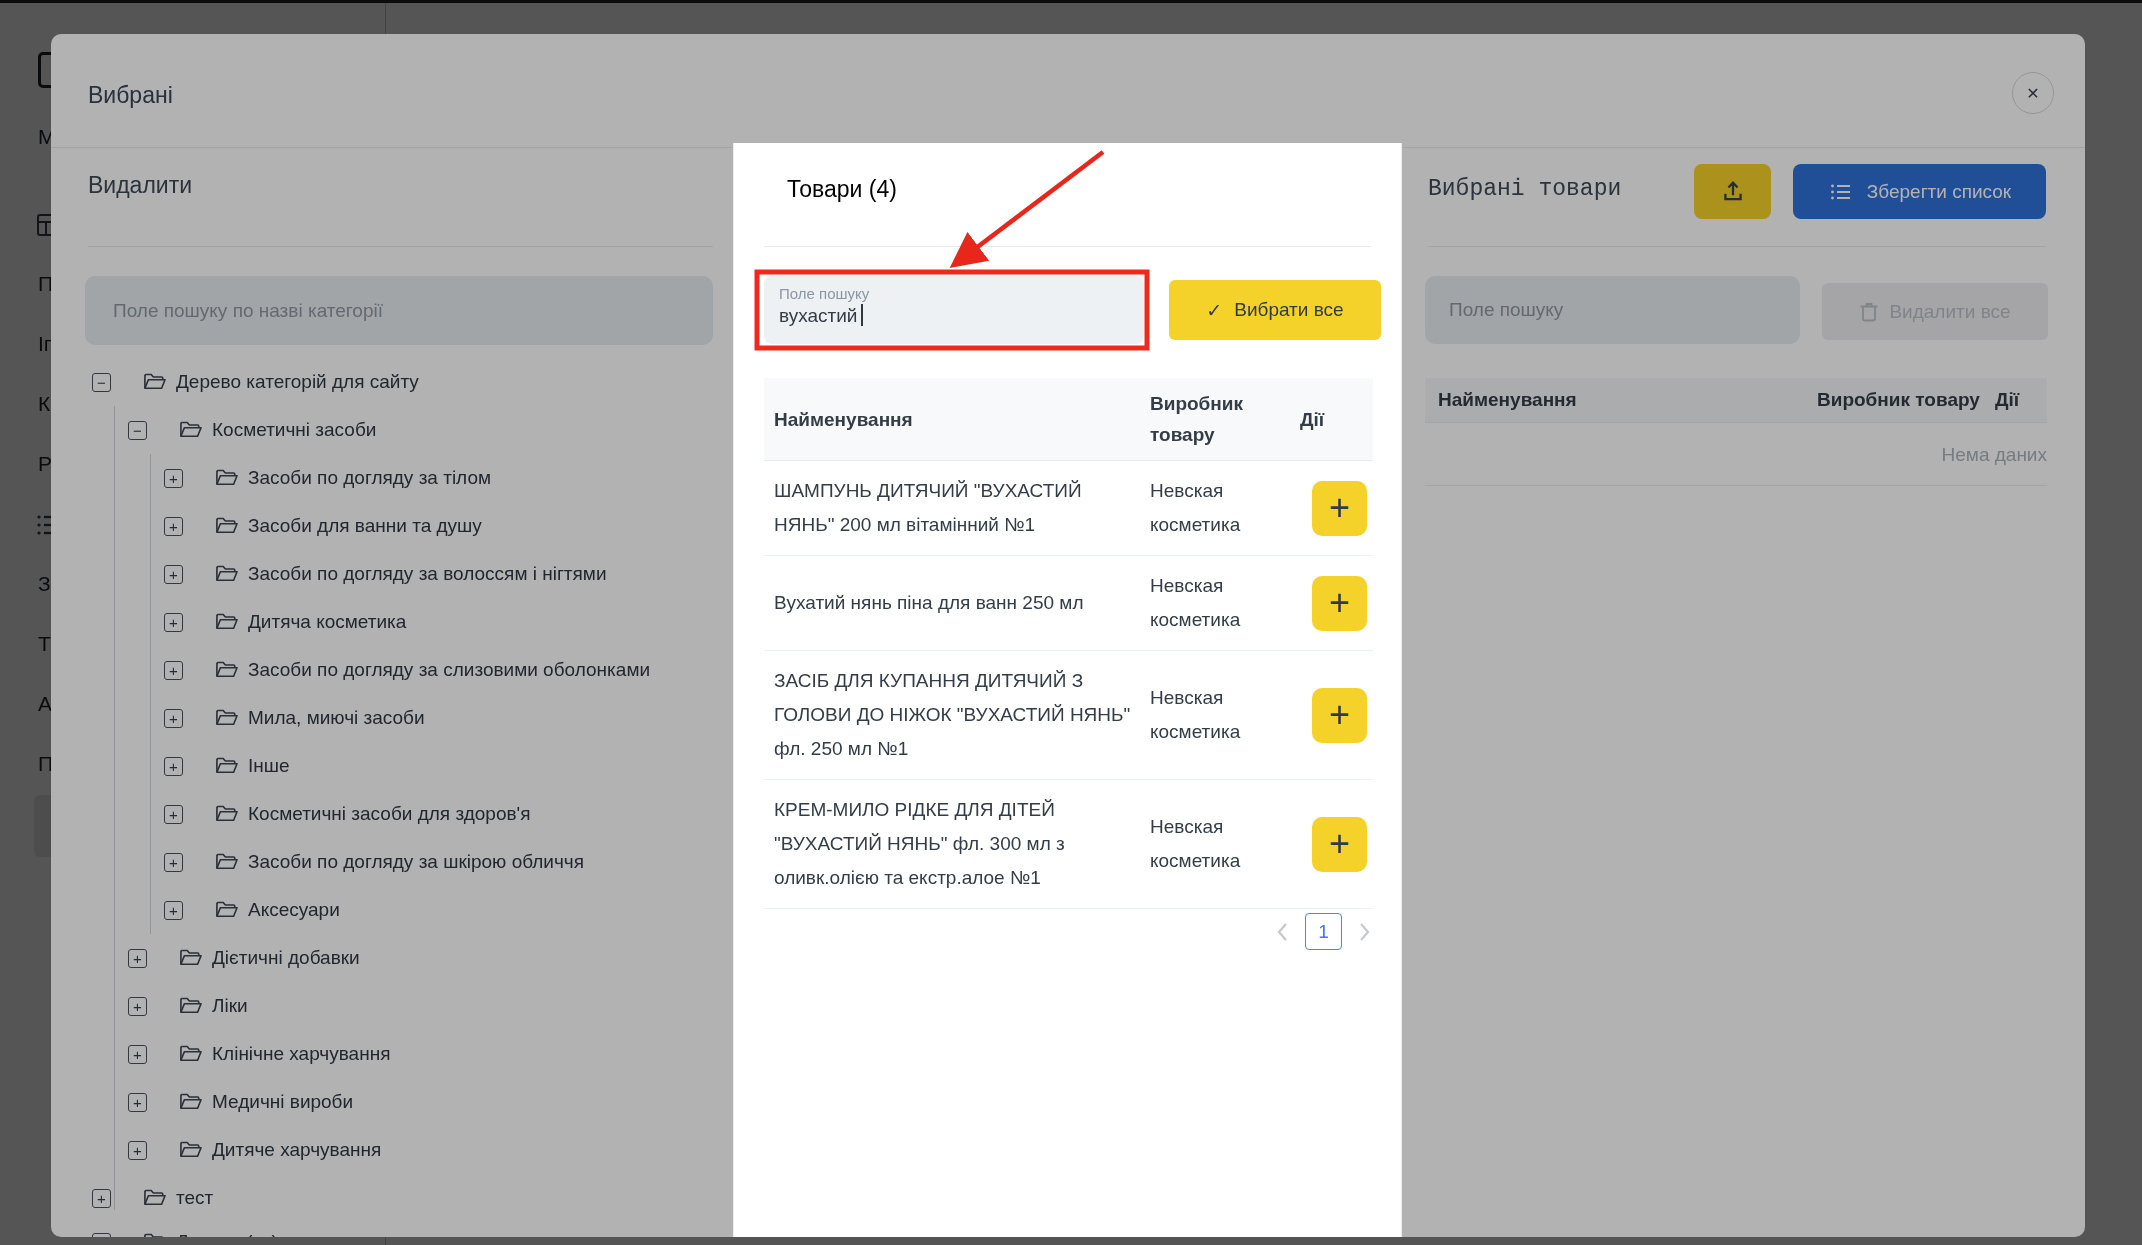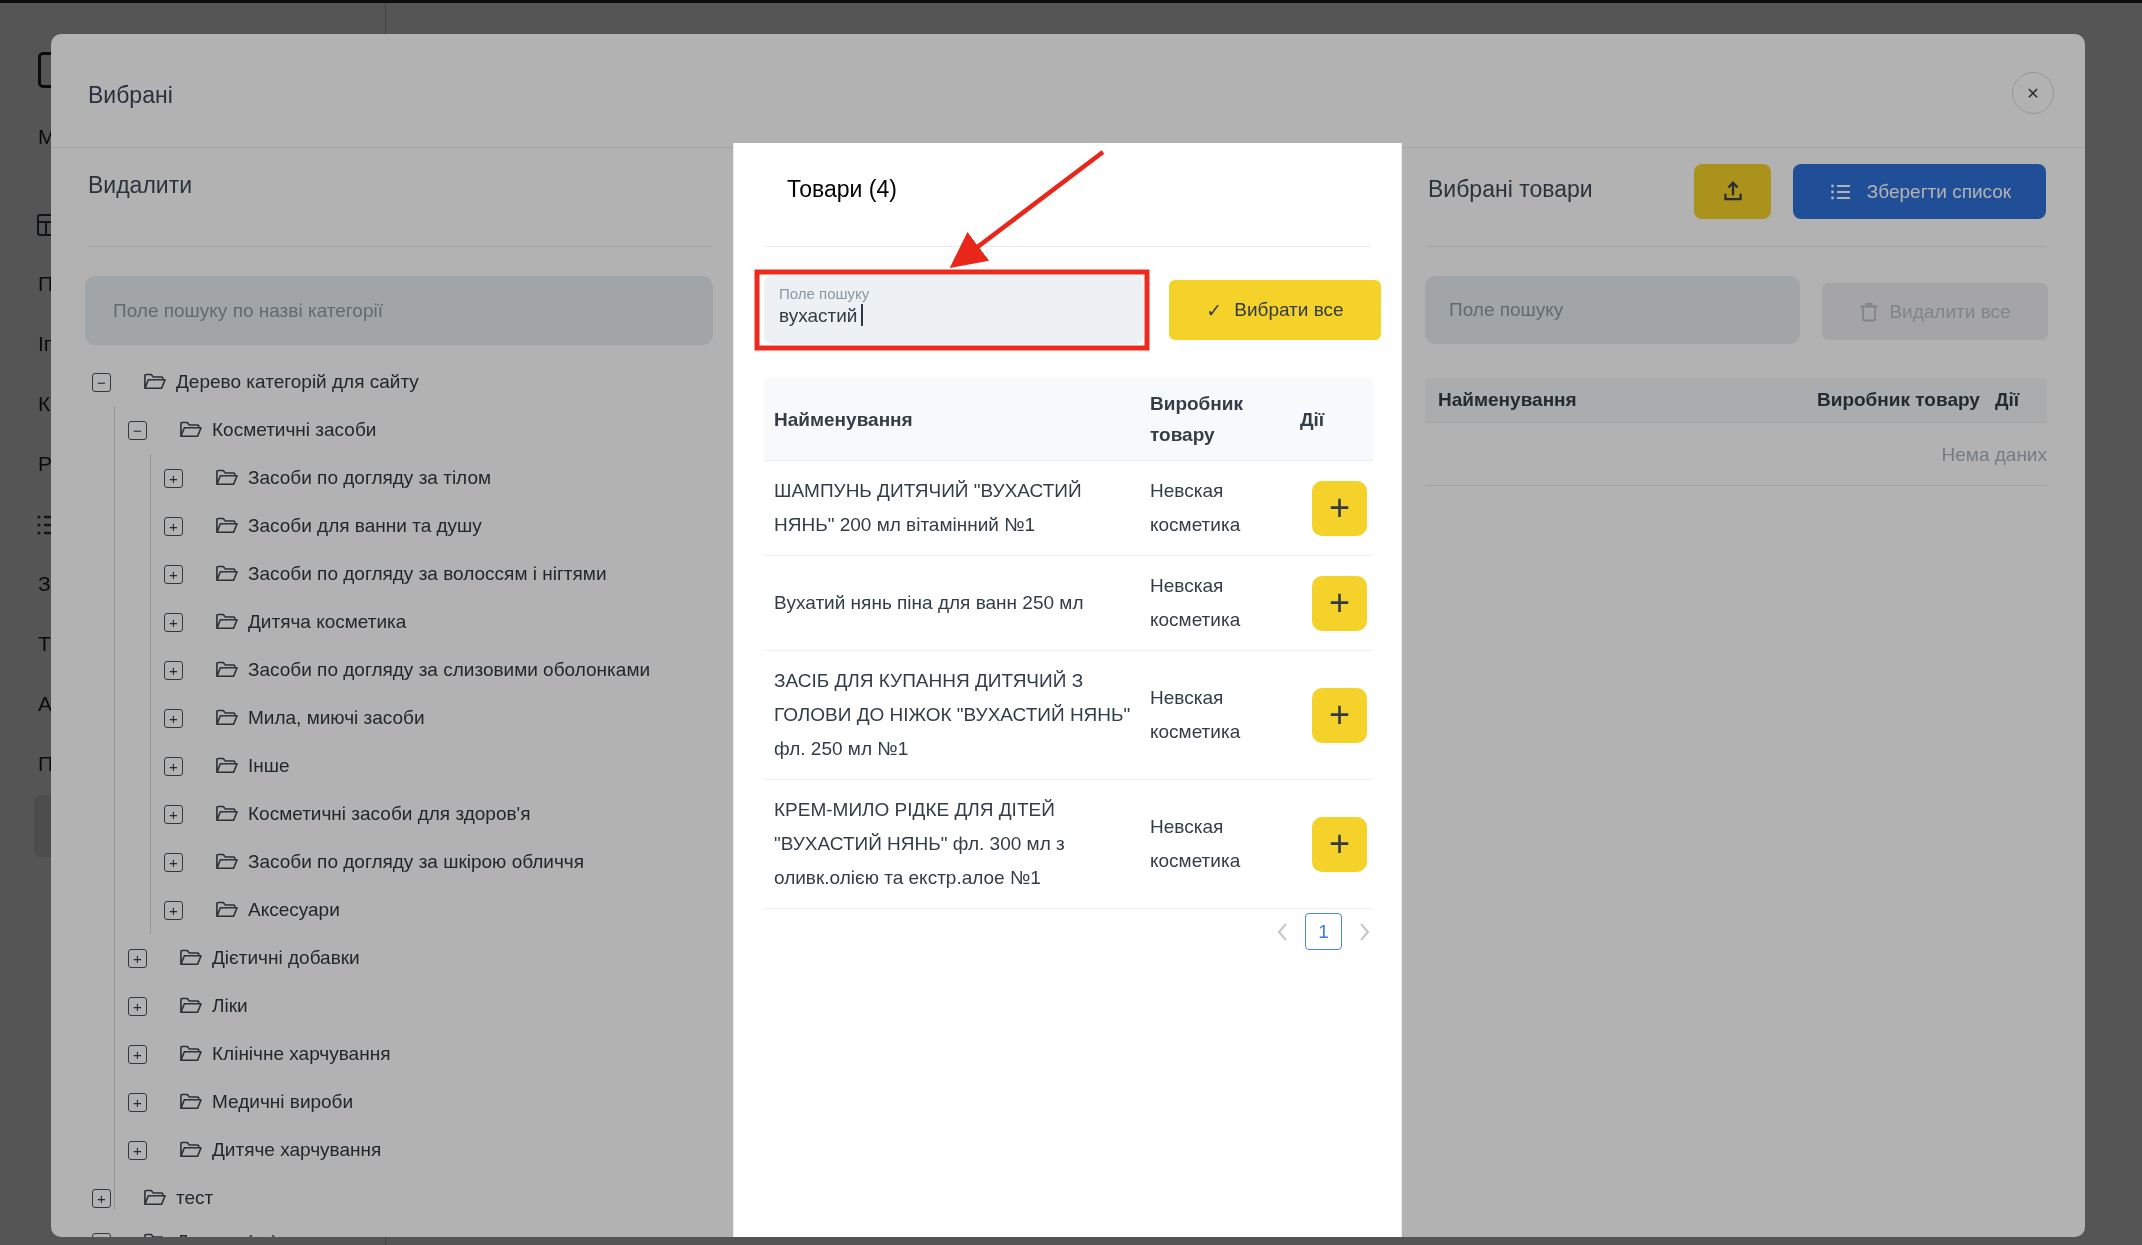--- a/index.html
+++ b/index.html
@@ -65,21 +65,21 @@
   .pname,.pmanu{font-size:19px;color:#333d47;line-height:34px;padding-right:14px;}
   .addbtn{width:55px;height:55px;border:none;border-radius:10px;background:#f4d22a;color:#333a45;
           font-size:36px;font-weight:400;line-height:1;display:flex;align-items:center;justify-content:center;
           cursor:pointer;justify-self:end;margin-right:6px;font-family:inherit;}
   .pagination{position:absolute;top:770px;right:30px;display:flex;align-items:center;gap:16px;}
   .pg-chev{display:flex;align-items:center;cursor:pointer;}
   .pg-page{width:37px;height:37px;border:1.6px solid #4a86e8;border-radius:4px;box-sizing:border-box;
            display:flex;align-items:center;justify-content:center;font-size:19px;color:#3b7ae8;background:#fff;cursor:pointer;}
   
   .panel-right{position:absolute;left:1374px;top:113px;width:622px;bottom:0;}
-  .pr-title{position:absolute;left:3px;top:29px;}
+  .pr-title{position:absolute;left:3px;top:29px;font-family:Liberation Mono, monospace;}
   .pr-upload{position:absolute;left:269px;top:17px;width:77px;height:55px;border:none;border-radius:8px;
              background:#f4d22a;display:flex;align-items:center;justify-content:center;cursor:pointer;}
   .pr-save{position:absolute;left:368px;top:17px;width:253px;height:55px;border:none;border-radius:8px;
            background:#2e72da;color:#fff;font-size:19px;display:flex;align-items:center;justify-content:center;
            gap:15px;cursor:pointer;font-family:inherit;}
   .pr-div{top:99px;left:3px;width:618px;}
   .pr-search{position:absolute;left:0;top:129px;width:375px;height:68px;background:#e8eceF;border-radius:10px;
              display:flex;align-items:center;padding-left:24px;box-sizing:border-box;font-size:19px;color:#8d99a3;}
   .pr-delete{position:absolute;left:397px;top:136px;width:226px;height:57px;border:none;border-radius:6px;
              background:#ecedef;color:#b7bec5;font-size:19px;display:flex;align-items:center;justify-content:center;

